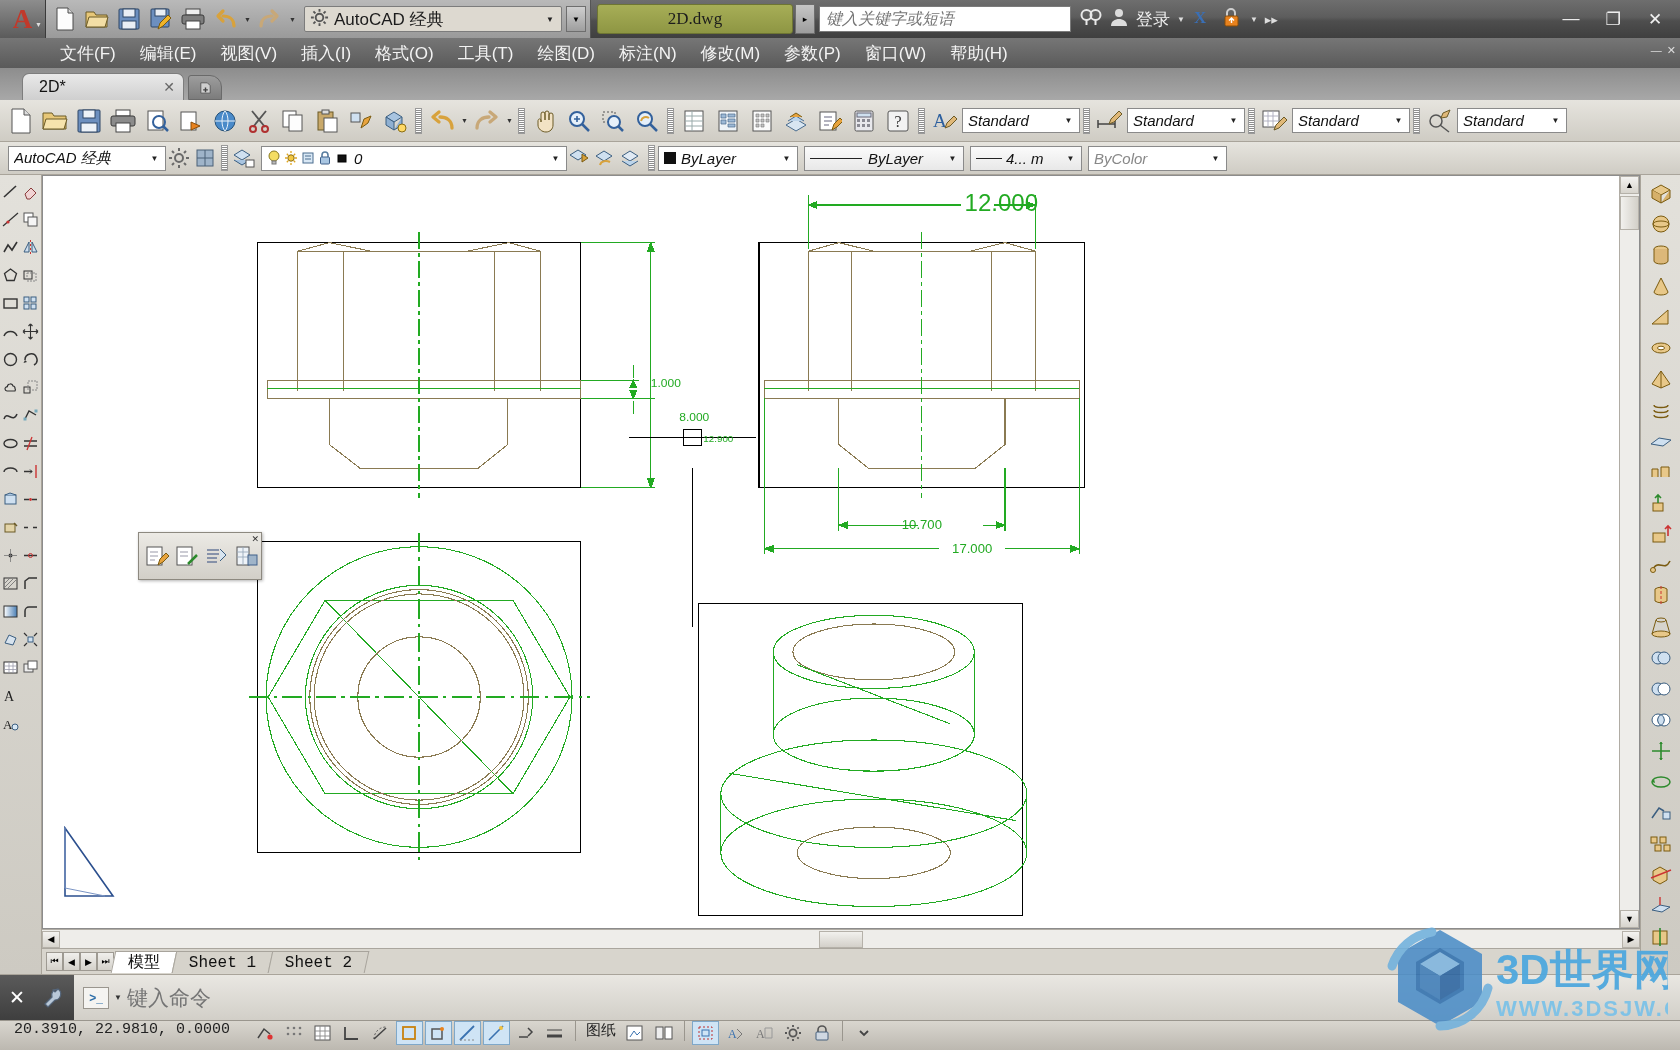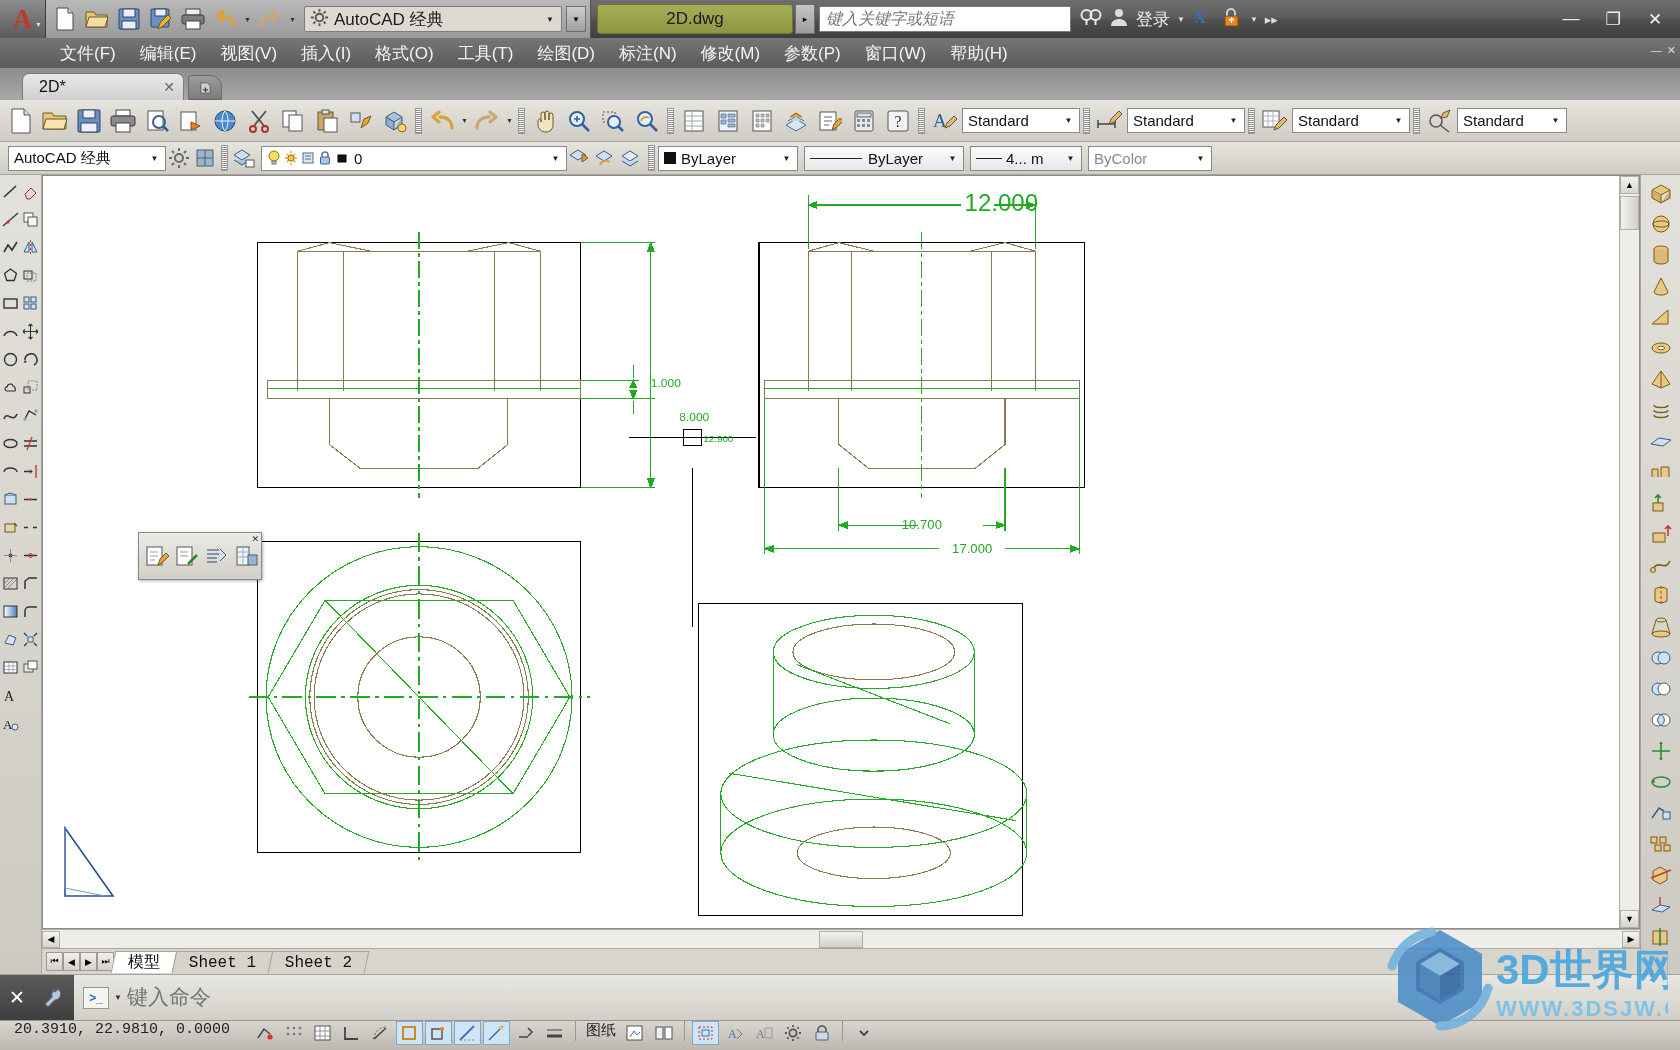--- a/index.html
+++ b/index.html
@@ -31,21 +31,21 @@
   }
   .wspace .gear { margin:0 5px 0 3px; }
   .wspace .lbl { font-size:17px; color:#1b1b1b; flex:1; white-space:nowrap; }
   .wspace .dd { width:18px; text-align:center; font-size:8px; color:#222; }
   .tb-sep-caret{ width:20px; height:26px; margin-left:2px; background:linear-gradient(180deg,#cfcfcf,#9e9e9e);
      border:1px solid #6e6e6e; display:flex; align-items:center; justify-content:center; font-size:8px;}
   .doctitle {
     margin-left:6px; height:30px; min-width:196px; padding:0 16px;
     display:flex; align-items:center; justify-content:center;
     background:linear-gradient(180deg,#a7ae57,#8e9643); border:1px solid #6e7533; border-radius:3px;
-    font-size:17px; color:#1c1c1c;
+    font-size:17px; color:#1c1c1c;font-family:Liberation Serif, serif;
   }
   .doc-caret{ width:20px; height:30px; display:flex; align-items:center; justify-content:center;
      background:linear-gradient(180deg,#c6c6c6,#9d9d9d); border:1px solid #6e6e6e; margin-left:2px; font-size:9px;}
   .searchbox { margin-left:4px; width:252px; height:26px; background:#fff; border:1px solid #7b7b7b;
      display:flex; align-items:center; padding:0 6px; }
   .searchbox input { border:0; outline:0; width:100%; font-size:16px; color:#555; font-style:italic;
      font-family:"Liberation Sans",sans-serif; background:transparent;}
   .tb-icons { display:flex; align-items:center; gap:7px; padding-left:9px; height:38px;}
   .tb-icons .txt { font-size:17px; color:#f2f2f2;}
   .tb-spacer{ flex:1; }
@@ -73,21 +73,21 @@
   .tbrow { display:flex; align-items:center; background:linear-gradient(180deg,#e6e4de,#cfccc4);
     border-bottom:1px solid #a9a49a; }
   .tbrow.r1 { height:42px; flex:0 0 42px; padding-left:4px;}
   .tbrow.r2 { height:33px; flex:0 0 33px; padding-left:2px;}
   .grip { width:7px; height:26px; margin:0 3px;
      background:repeating-linear-gradient(180deg,#fff 0 1px,#8d8d8d 1px 2px); border:1px solid #9a9a9a;}
   .tbtn { width:34px; height:34px; display:flex; align-items:center; justify-content:center; border-radius:2px;}
   .tbtn.sm { width:26px; height:26px; }
   .combo { height:25px; display:flex; align-items:center; background:#fff; border:1px solid #8a8a8a;
     padding:0 2px 0 5px; font-size:15px; color:#111; }
-  .combo .cv { flex:1; white-space:nowrap; overflow:hidden; }
+  .combo .cv { flex:1; white-space:nowrap; overflow:hidden;font-style:italic; }
   .combo .carr { width:17px; text-align:center; font-size:8px; color:#222;}
   .combo.gr { background:linear-gradient(180deg,#fbfbfb,#e8e8e8); }
 
   
   .layericons { display:flex; align-items:center; gap:3px; margin-right:5px;}
 
   
   .main { flex:1; display:flex; min-height:0; background:#c8c5bd; }
   .lefttools { width:42px; flex:0 0 42px; display:flex; background:linear-gradient(180deg,#e3e1db,#cdcac2); border-right:1px solid #a9a49a;}
   .toolcol { width:21px; display:flex; flex-direction:column; align-items:center; padding-top:3px; gap:1px;}
@@ -127,21 +127,21 @@
   .cmdline { height:46px; flex:0 0 46px; display:flex; align-items:center;
     background:linear-gradient(180deg,#e9e7e2,#d2cfc8); border-top:1px solid #a9a49a;}
   .cmd-close { width:34px; height:46px; display:flex; align-items:center; justify-content:center;
     background:linear-gradient(180deg,#5a5a5a,#3e3e3e); color:#fff; font-size:19px;}
   .cmd-wrench{ width:40px; height:46px; display:flex; align-items:center; justify-content:center;
     background:linear-gradient(180deg,#5a5a5a,#3e3e3e); }
   .cmd-prompt{ display:flex; align-items:center; gap:5px; padding-left:9px; }
   .cmd-prompt .chev{ width:26px; height:22px; display:flex; align-items:center; justify-content:center;
     background:#f5f4f1; border:1px solid #9a968e; font-size:12px; color:#2d6ea8; font-weight:bold;}
   .cmd-input{ border:0; outline:0; background:transparent; font-size:21px; color:#8d8a84; width:560px;
-    font-family:Liberation Serif, serif;}
+    font-family:Liberation Sans, sans-serif;}
 
   
   .statusbar { height:30px; flex:0 0 30px; display:flex; 
      background:linear-gradient(180deg,#d9d6cf,#bcb8b0); border-top:1px solid #9a968e;}
   .coords { padding:0 14px; font-size:15px; color:#222; font-family:"Liberation Mono",monospace; min-width:250px;}
   .sbtn { width:27px; height:24px; margin:0 1px; display:flex; align-items:center; justify-content:center;
      border:1px solid transparent; }
   .sbtn.on { background:#cfe4f5; border:1px solid #7fa8c9;}
   .sb-sep{ width:1px; height:20px; background:#9a968e; margin:0 6px;}
   .sb-lbl{ font-size:15px; color:#1e1e1e; padding:0 4px;}
@@ -611,21 +611,21 @@
     <div class="combo gr" style="width:160px;margin-left:6px">
       <span style="display:inline-block;width:52px;border-top:1.4px solid #222;margin-right:6px"></span>
       <span class="cv">ByLayer</span>
       <span class="carr">▼</span>
     </div>
     <div class="combo gr" style="width:112px;margin-left:6px">
       <span style="display:inline-block;width:26px;border-top:1.4px solid #222;margin-right:4px"></span>
       <span class="cv">4... m</span>
       <span class="carr">▼</span>
     </div>
-    <div class="combo" style="width:124px;margin-left:6px;color:#888">
+    <div class="combo" style="width:139px;margin-left:6px;color:#888">
       <span class="cv">ByColor</span>
       <span class="carr">▼</span>
     </div>
   </div>
 
   <div class="main">
 
     <div class="lefttools">
       <div class="toolcol">
         <div class="ti">

